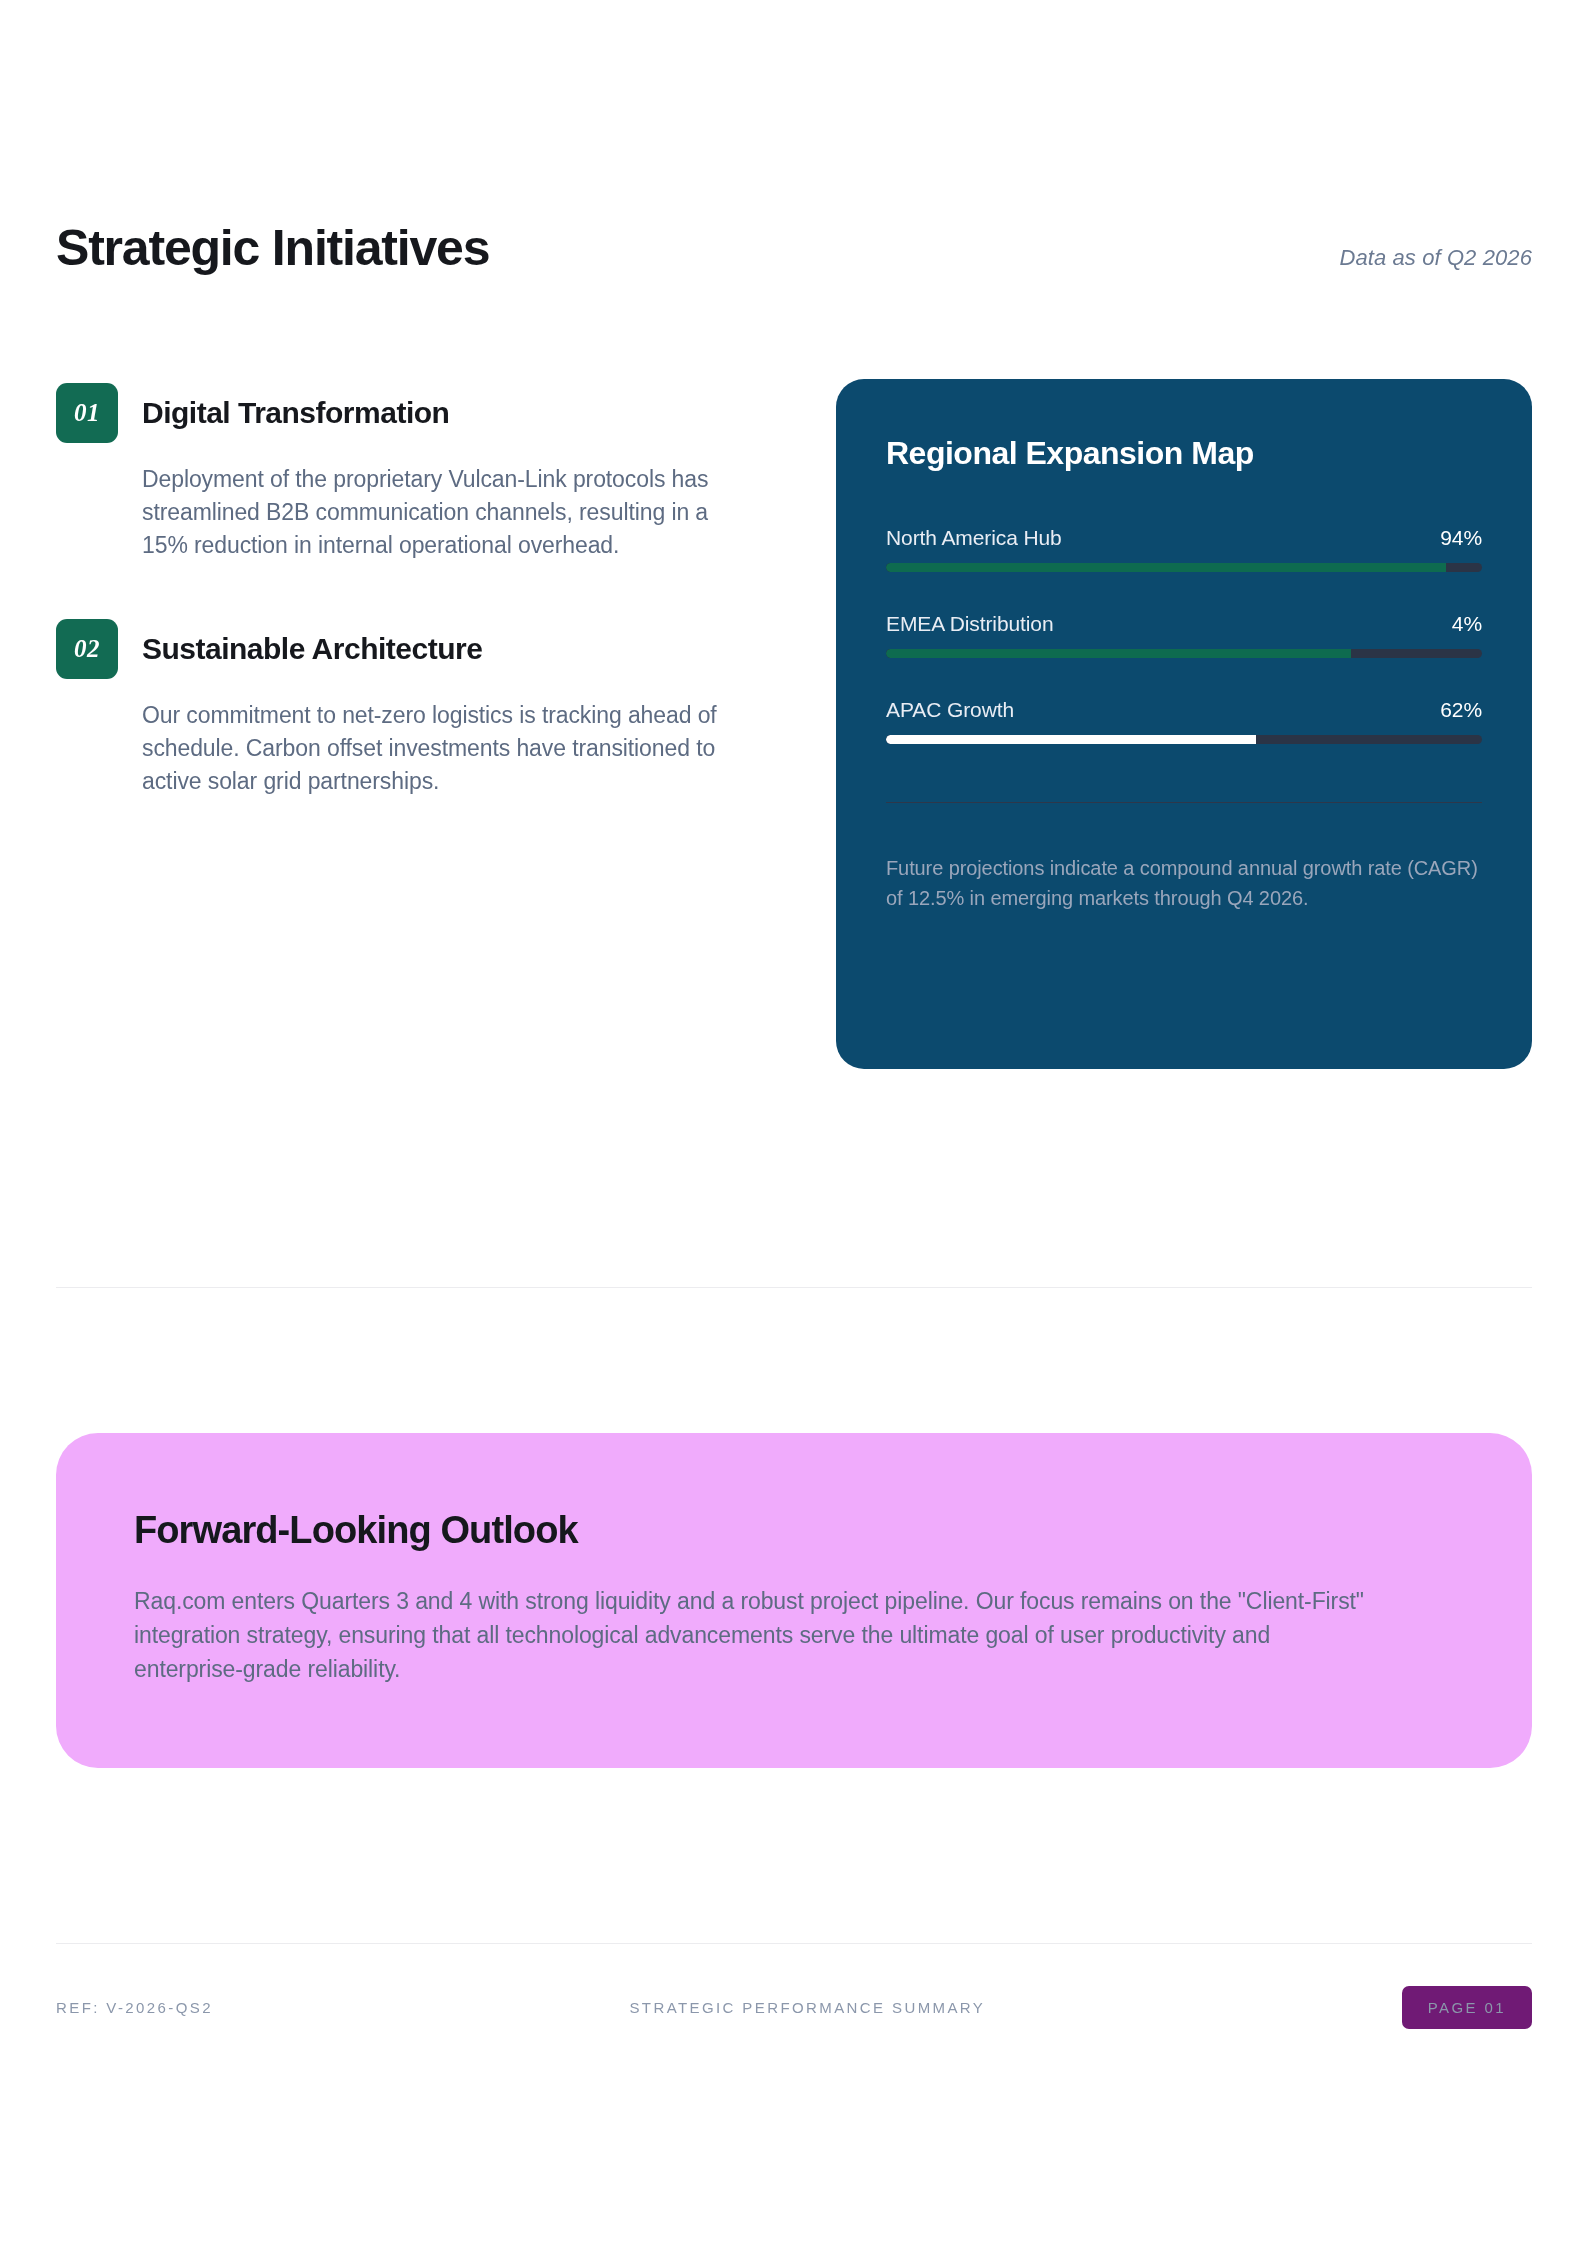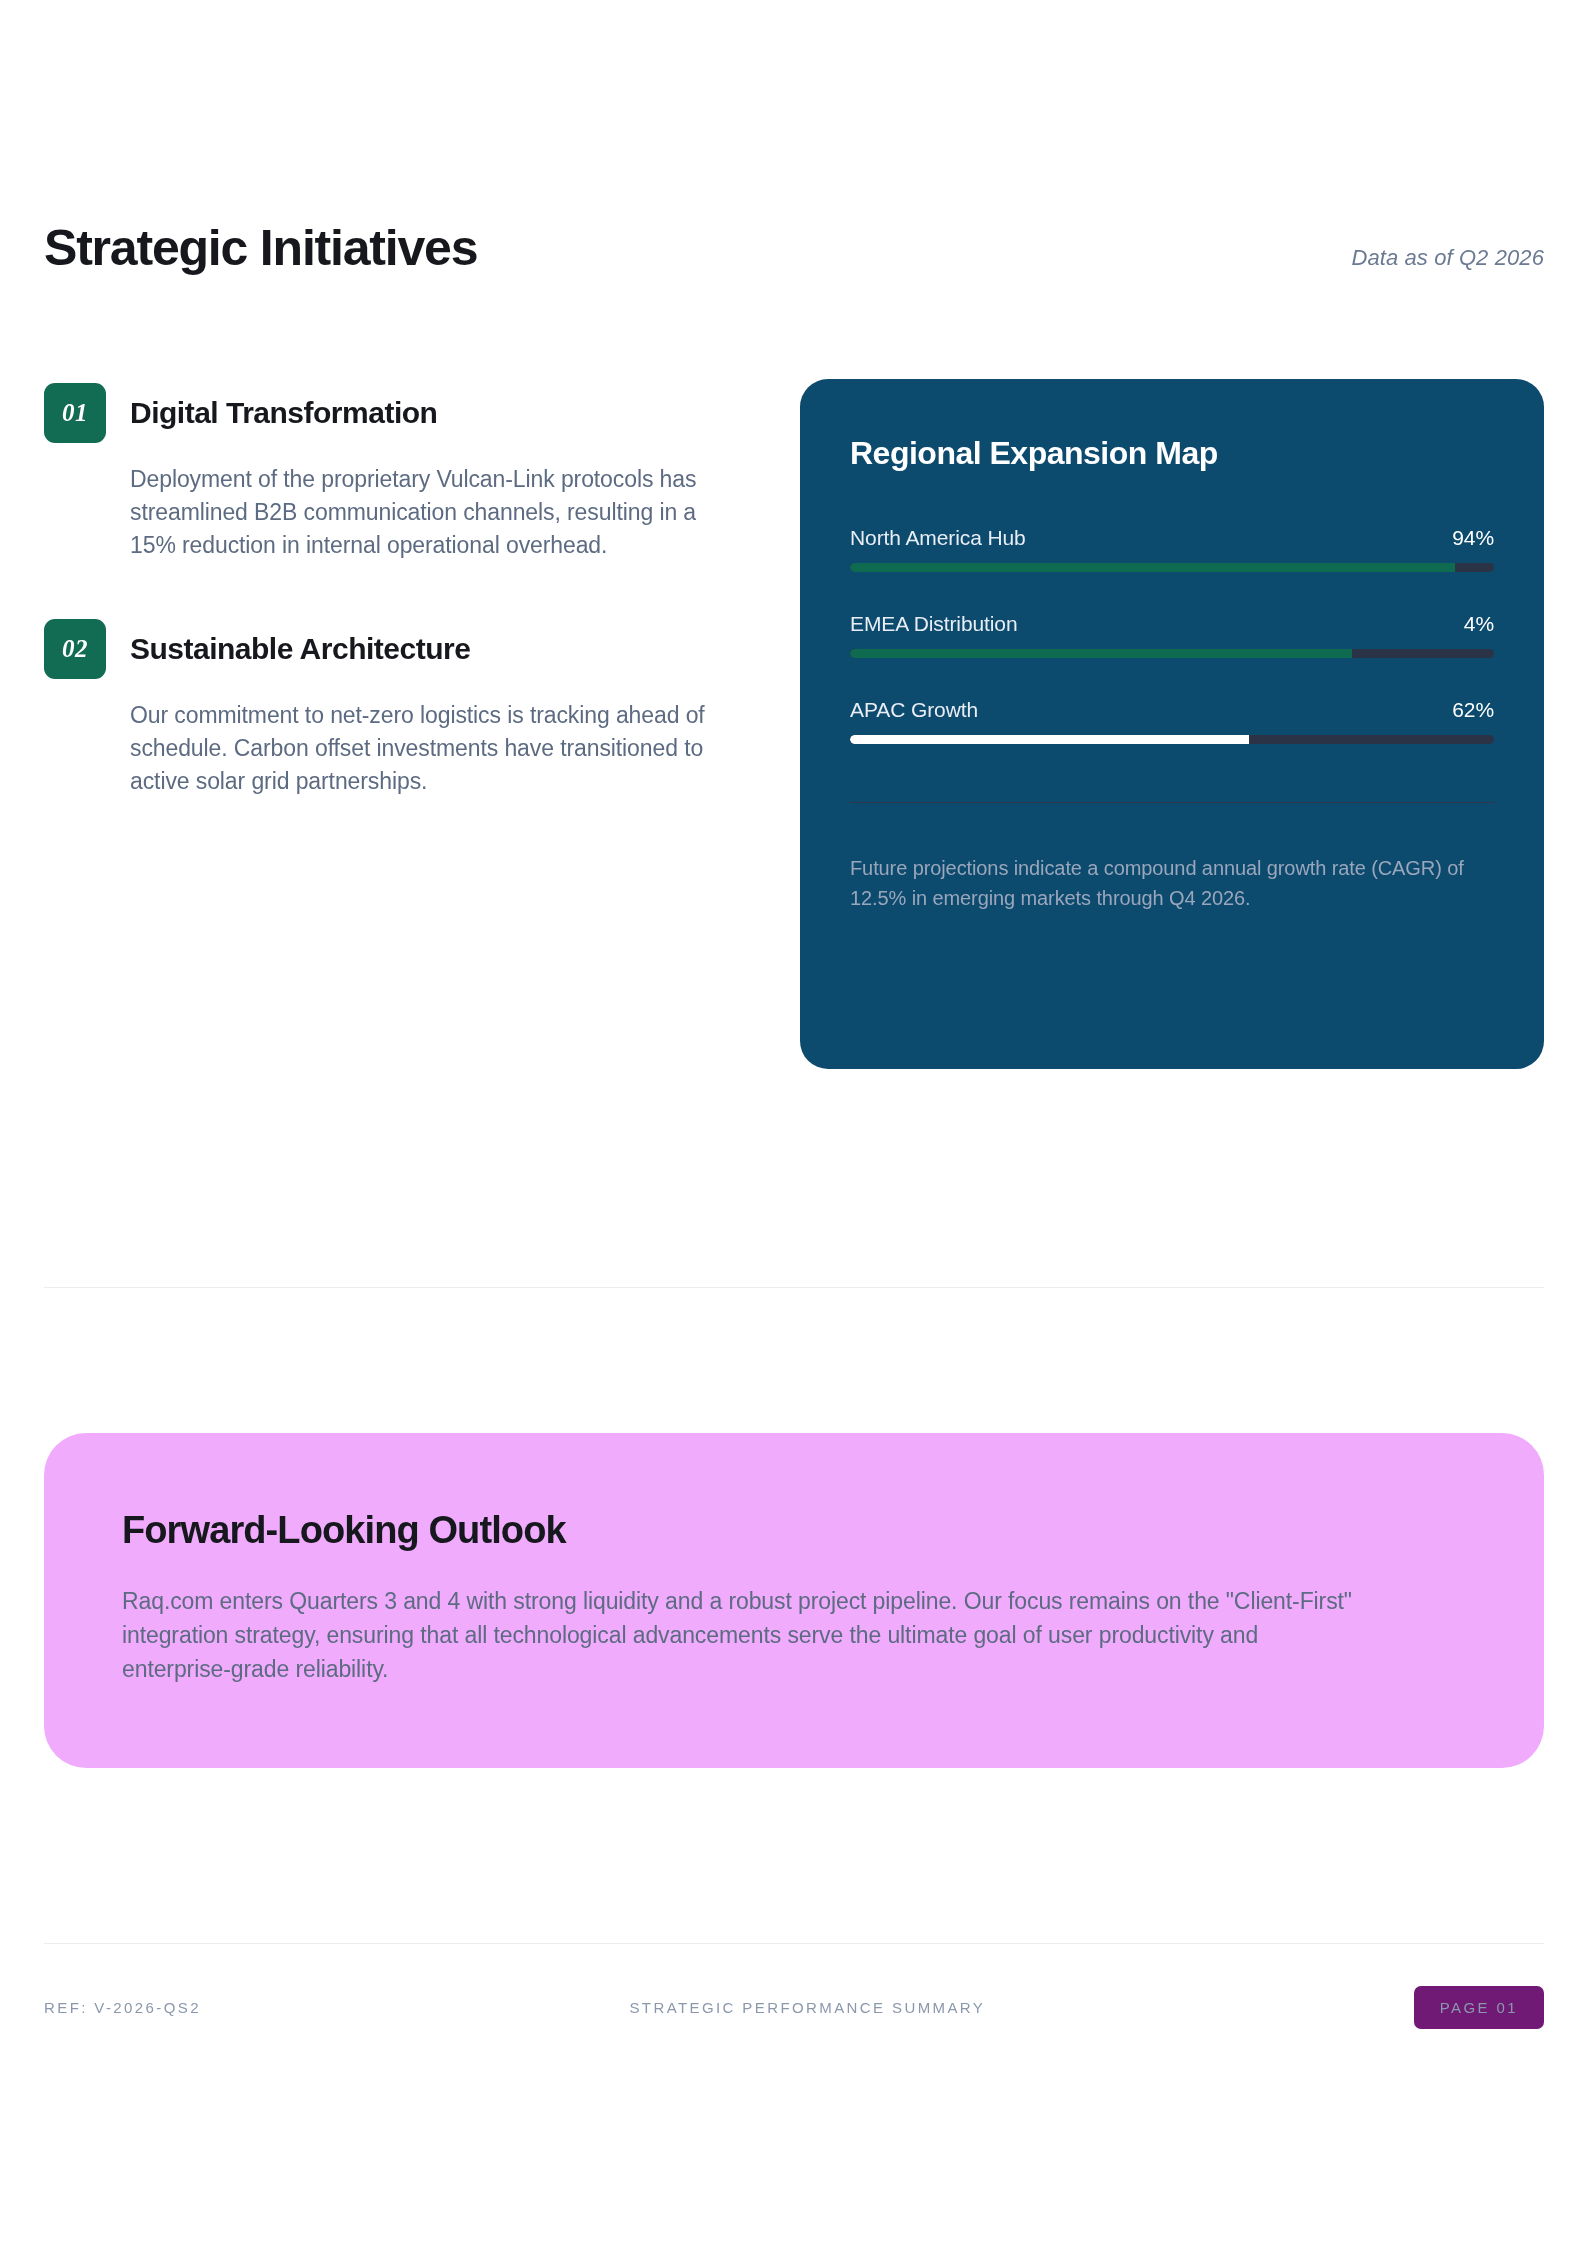--- a/index.html
+++ b/index.html
@@ -15,21 +15,21 @@
     font-family: "Liberation Sans", sans-serif;
     color: #1b2430;
     -webkit-font-smoothing: antialiased;
   }
 
   .page {
     position: relative;
     width: 1588px;
     height: 2246px;
     background: #ffffff;
-    padding: 0 44px;
+    padding: 0 56px;
   }
 
   
   .header {
     display: flex;
     align-items: baseline;
     justify-content: space-between;
     padding-top: 222px;
   }
 
@@ -46,21 +46,21 @@
     font-style: italic;
     color: #6b7a92;
     letter-spacing: 0.1px;
     white-space: nowrap;
     padding-bottom: 2px;
   }
 
   
   .content-split {
     display: flex;
-    gap: 66px;
+    gap: 90px;
     margin-top: 104px;
     align-items: flex-start;
   }
 
   .initiatives {
     width: 690px;
     flex: 0 0 690px;
     padding-top: 4px;
   }
 

